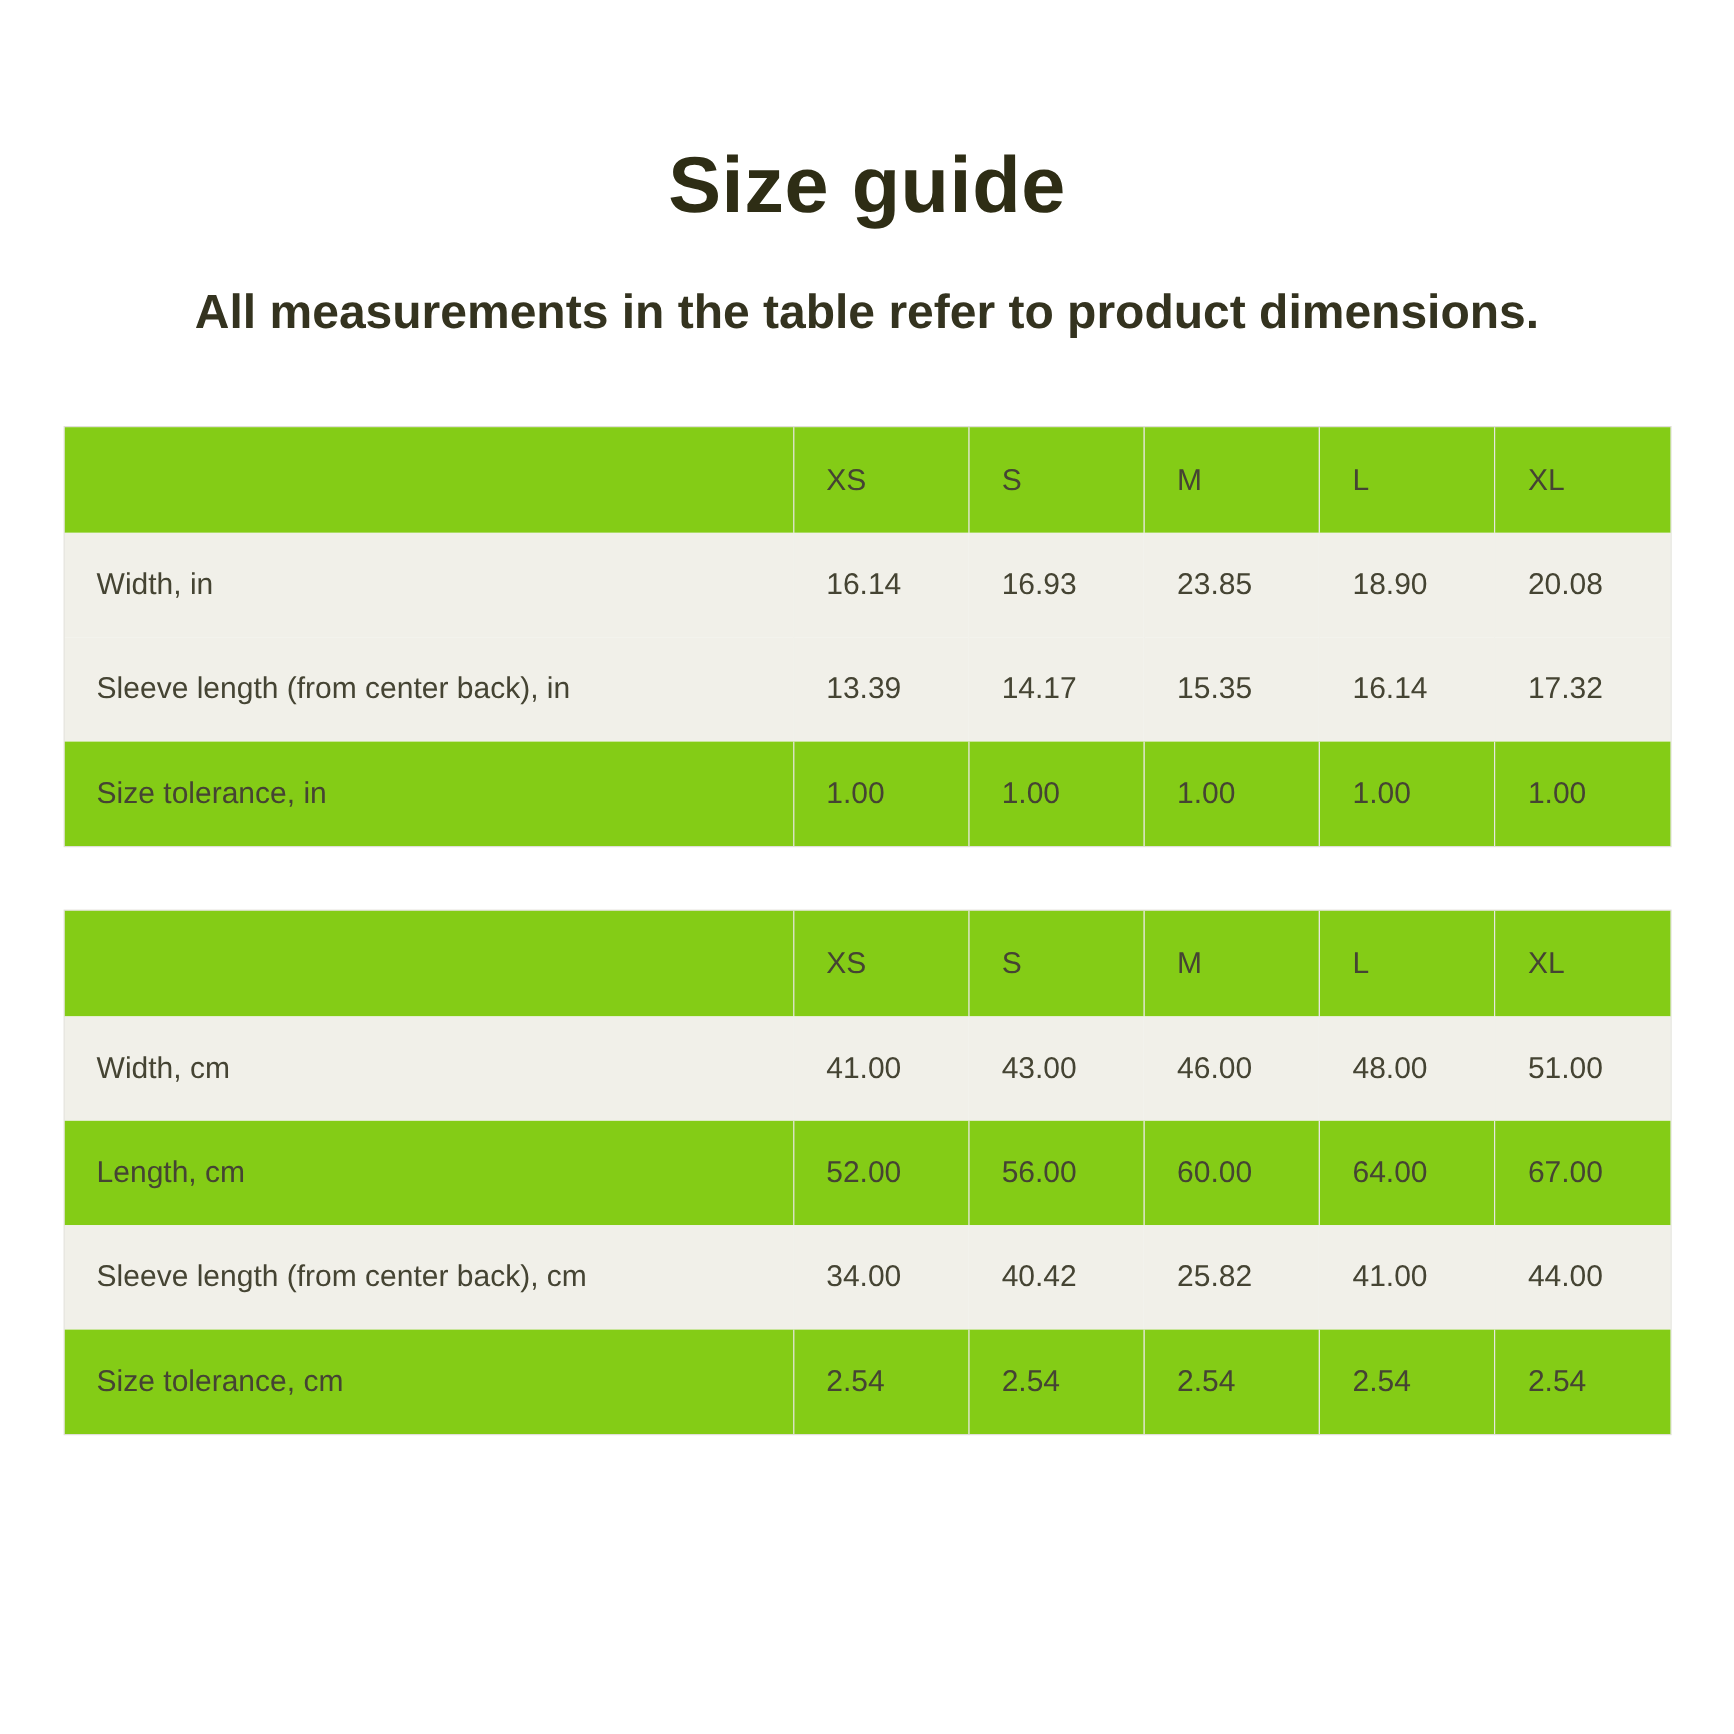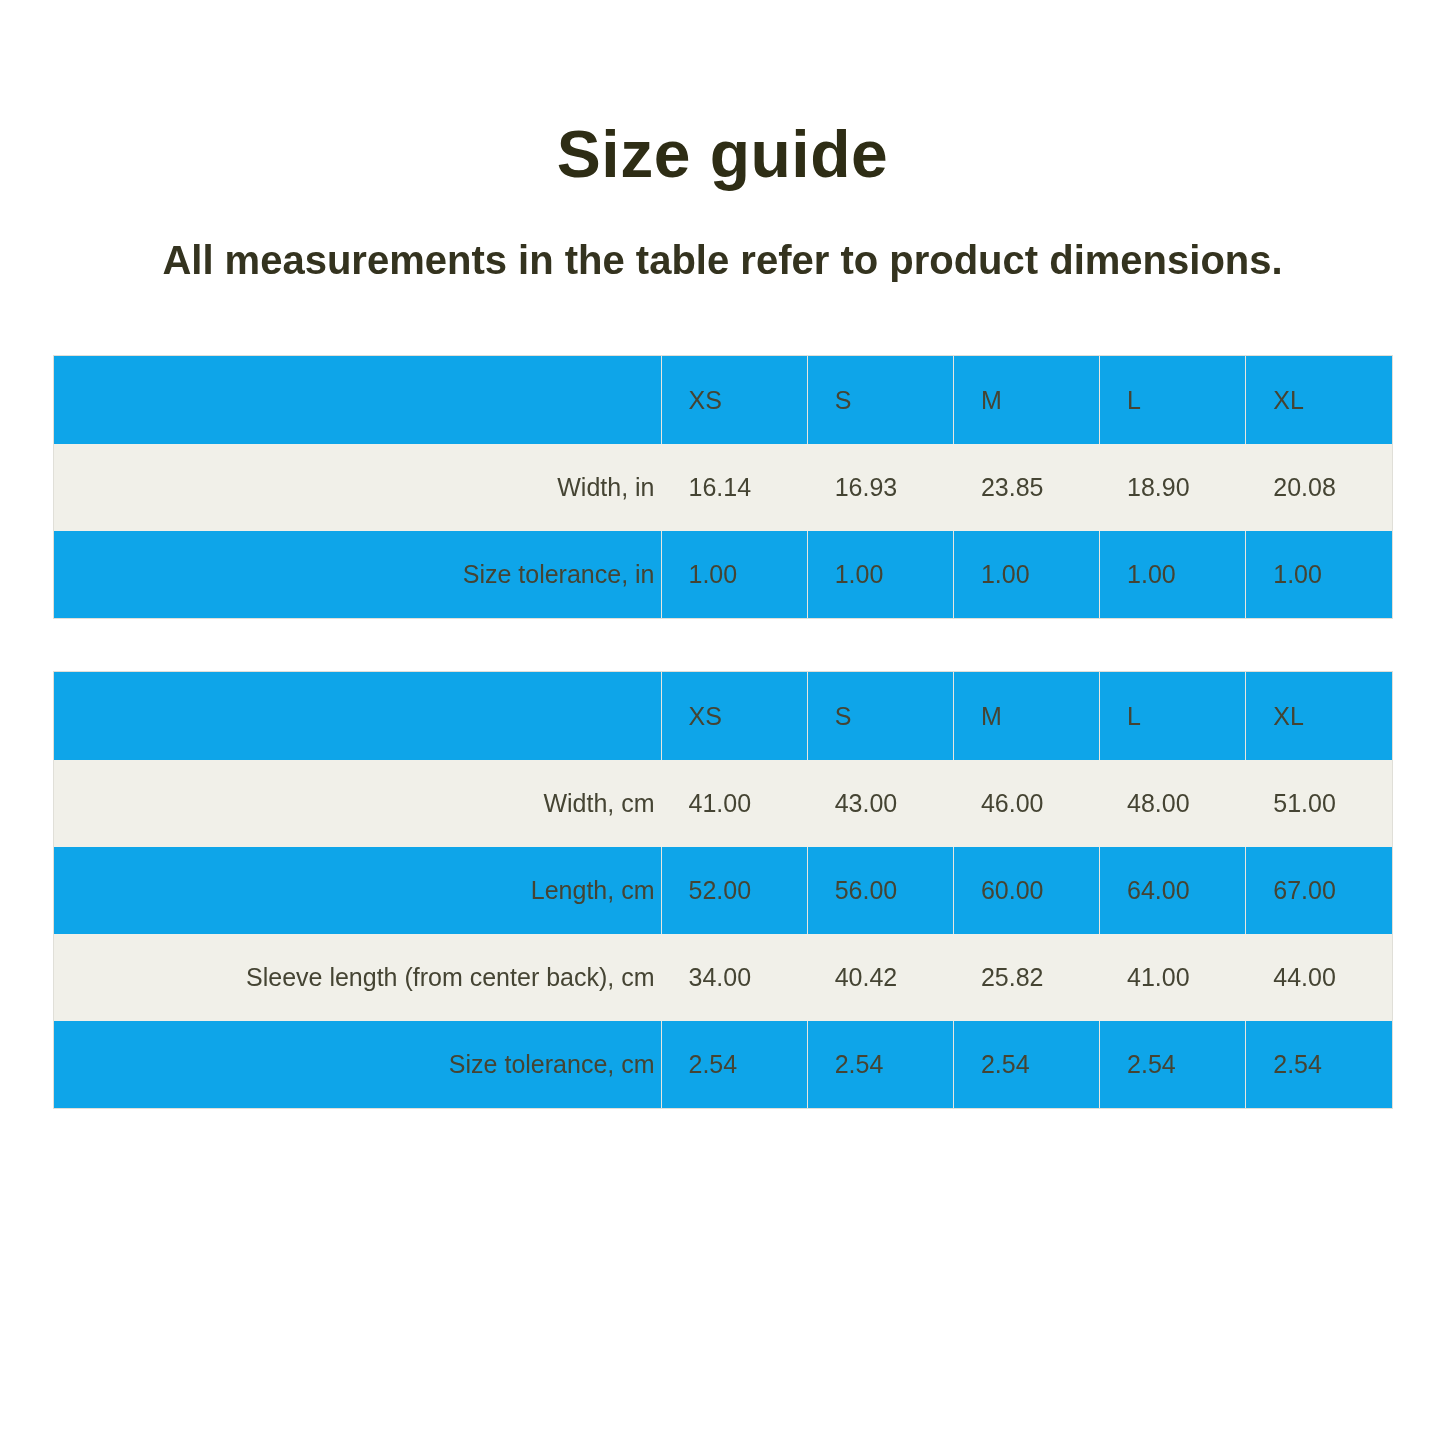--- a/index.html
+++ b/index.html
@@ -43,31 +43,30 @@
     margin-top: 52px;
   }
   .size-table th, .size-table td {
     height: 87px;
     padding: 0 6px 0 27px;
     text-align: left;
     vertical-align: middle;
     font-weight: 400;
     color: #454433;
     border-left: 1px solid #e7e6df;
-    background: #0ea5e9;
+    background: #84cc16;
     overflow: hidden;
     white-space: nowrap;
   }
   .size-table thead th {
     height: 88px;
   }
   .size-table th:first-child, .size-table td:first-child {
     border-left: none;
     width: 574px;
-    text-align: right;
   }
   
   .size-table tbody tr.striped td {
     background: #f1f0e9;
     border-left-color: #f1f0e9;
   }
 </style>
 </head>
 <body>
 
@@ -89,20 +88,28 @@
       </tr>
     </thead>
     <tbody>
       <tr class="striped">
         <td>Width, in</td>
         <td>16.14</td>
         <td>16.93</td>
         <td>23.85</td>
         <td>18.90</td>
         <td>20.08</td>
+      </tr>
+      <tr class="striped">
+        <td>Sleeve length (from center back), in</td>
+        <td>13.39</td>
+        <td>14.17</td>
+        <td>15.35</td>
+        <td>16.14</td>
+        <td>17.32</td>
       </tr>
       <tr>
         <td>Size tolerance, in</td>
         <td>1.00</td>
         <td>1.00</td>
         <td>1.00</td>
         <td>1.00</td>
         <td>1.00</td>
       </tr>
     </tbody>

